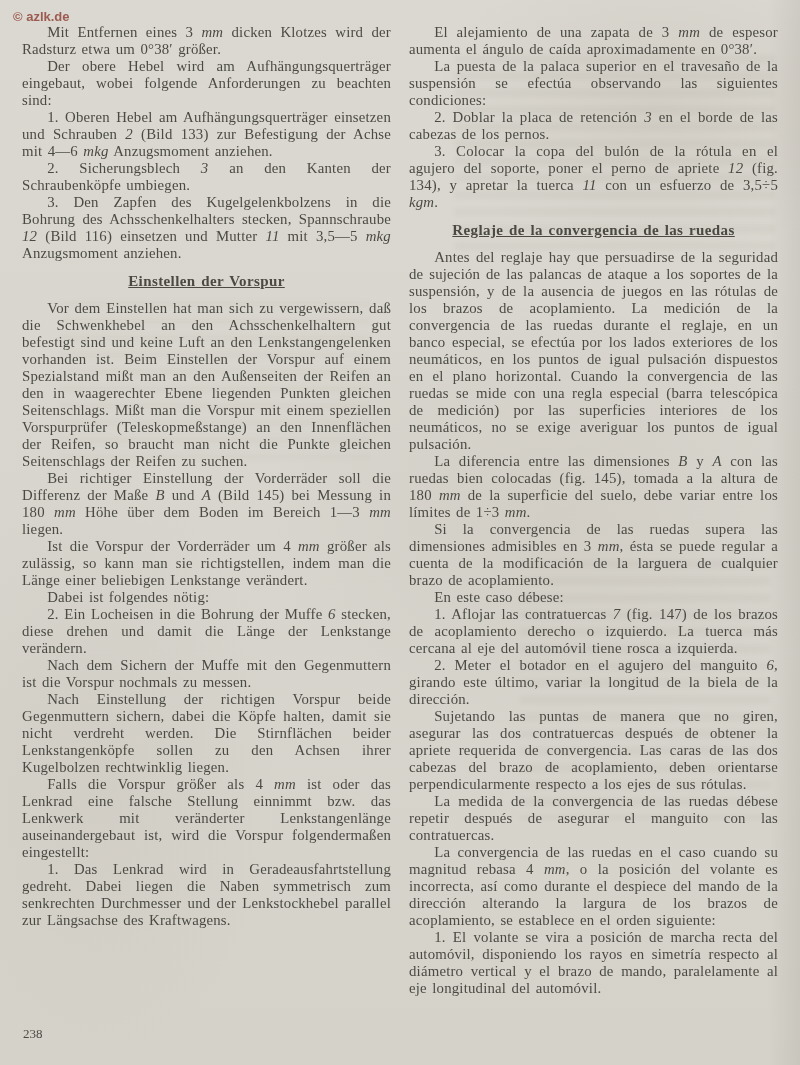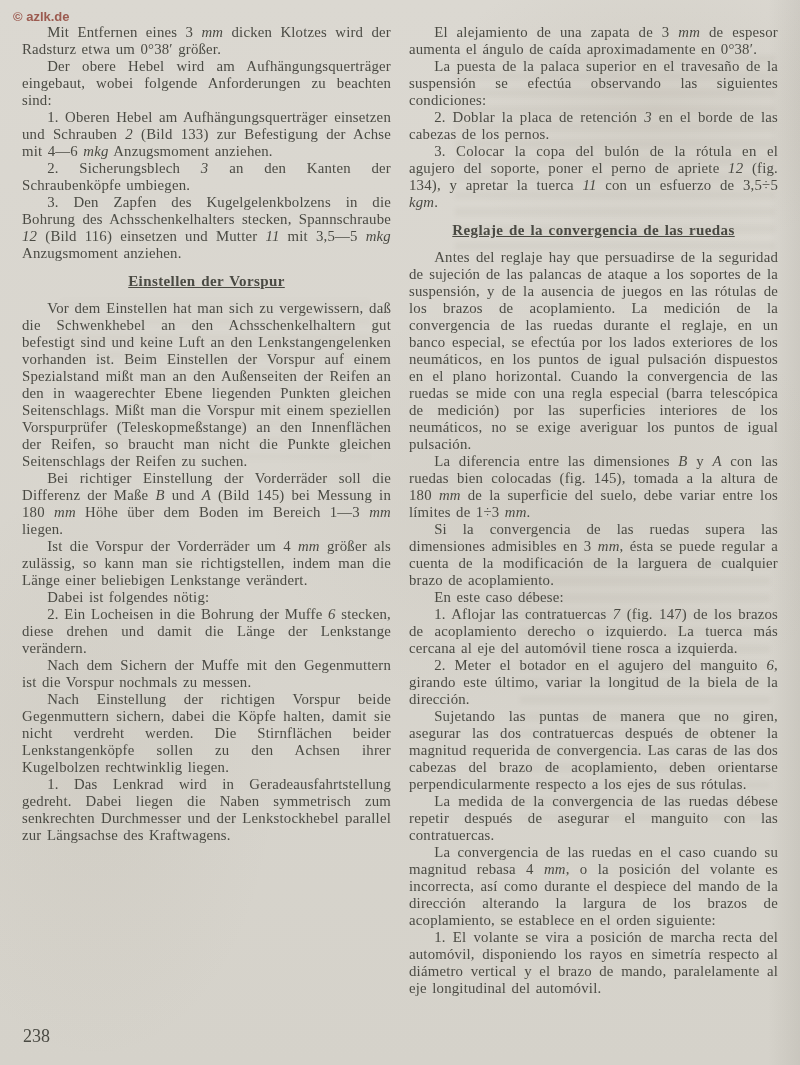--- a/index.html
+++ b/index.html
@@ -28,21 +28,21 @@
     margin:11px 0 10px 0;text-indent:0;letter-spacing:0.4px;text-decoration:underline;
   }
   .it{font-style:italic;}
   .watermark{
     position:absolute;top:9px;left:13px;z-index:3;
     font-family:"Liberation Sans", sans-serif;
     font-size:13px;font-weight:700;color:var(--wm);
   }
   .pageno{
     position:absolute;left:23px;top:1026px;z-index:2;
-    font-size:18px;color:var(--ink);
+    font-size:13px;color:var(--ink);
   }
   .ghost{
     position:absolute;z-index:1;filter:blur(2px);opacity:0.35;
     background:repeating-linear-gradient(180deg,
       rgba(125,117,100,0.16) 0px, rgba(125,117,100,0.16) 8px,
       rgba(0,0,0,0) 8px, rgba(0,0,0,0) 17px);
   }
   .ghost-a{left:455px;top:55px;width:320px;height:200px;}
   .ghost-b{left:520px;top:560px;width:250px;height:260px;}
   .ghost-c{left:60px;top:300px;width:310px;height:160px;opacity:0.22;}
@@ -63,33 +63,34 @@
     <p><span>2. Sicherungsblech </span><span class="it">3</span><span> an den Kanten der Schraubenköpfe umbiegen.</span></p>
     <p><span>3. Den Zapfen des Kugelgelenkbolzens in die Bohrung des Achsschenkelhalters stecken, Spannschraube </span><span class="it">12</span><span> (Bild 116) einsetzen und Mutter </span><span class="it">11</span><span> mit 3,5—5 </span><span class="it">mkg</span><span> Anzugsmoment anziehen.</span></p>
     <h2>Einstellen der Vorspur</h2>
     <p><span>Vor dem Einstellen hat man sich zu vergewissern, daß die Schwenkhebel an den Achsschenkelhaltern gut befestigt sind und keine Luft an den Lenkstangengelenken vorhanden ist. Beim Einstellen der Vorspur auf einem Spezialstand mißt man an den Außenseiten der Reifen an den in waagerechter Ebene liegenden Punkten gleichen Seitenschlags. Mißt man die Vorspur mit einem speziellen Vorspurprüfer (Teleskopmeßstange) an den Innenflächen der Reifen, so braucht man nicht die Punkte gleichen Seitenschlags der Reifen zu suchen.</span></p>
     <p><span>Bei richtiger Einstellung der Vorderräder soll die Differenz der Maße </span><span class="it">B</span><span> und </span><span class="it">A</span><span> (Bild 145) bei Messung in 180 </span><span class="it">mm</span><span> Höhe über dem Boden im Bereich 1—3 </span><span class="it">mm</span><span> liegen.</span></p>
     <p><span>Ist die Vorspur der Vorderräder um 4 </span><span class="it">mm</span><span> größer als zulässig, so kann man sie richtigstellen, indem man die Länge einer beliebigen Lenkstange verändert.</span></p>
     <p><span>Dabei ist folgendes nötig:</span></p>
     <p><span>2. Ein Locheisen in die Bohrung der Muffe </span><span class="it">6</span><span> stecken, diese drehen und damit die Länge der Lenkstange verändern.</span></p>
     <p><span>Nach dem Sichern der Muffe mit den Gegenmuttern ist die Vorspur nochmals zu messen.</span></p>
     <p><span>Nach Einstellung der richtigen Vorspur beide Gegenmuttern sichern, dabei die Köpfe halten, damit sie nicht verdreht werden. Die Stirnflächen beider Lenkstangenköpfe sollen zu den Achsen ihrer Kugelbolzen rechtwinklig liegen.</span></p>
+    <p><span>Falls die Vorspur größer als 4 </span><span class="it">mm</span><span> ist oder das Lenkrad eine falsche Stellung einnimmt bzw. das Lenkwerk mit veränderter Lenkstangenlänge auseinandergebaut ist, wird die Vorspur folgendermaßen eingestellt:</span></p>
     <p><span>1. Das Lenkrad wird in Geradeausfahrtstellung gedreht. Dabei liegen die Naben symmetrisch zum senkrechten Durchmesser und der Lenkstockhebel parallel zur Längsachse des Kraftwagens.</span></p>
   </div>
 <div class="col col-right" id="col-right">
     <p><span>El alejamiento de una zapata de 3 </span><span class="it">mm</span><span> de espesor aumenta el ángulo de caída aproximadamente en 0°38′.</span></p>
     <p><span>La puesta de la palaca superior en el travesaño de la suspensión se efectúa observando las siguientes condiciones:</span></p>
     <p><span>2. Doblar la placa de retención </span><span class="it">3</span><span> en el borde de las cabezas de los pernos.</span></p>
     <p><span>3. Colocar la copa del bulón de la rótula en el agujero del soporte, poner el perno de apriete </span><span class="it">12</span><span> (fig. 134), y apretar la tuerca </span><span class="it">11</span><span> con un esfuerzo de 3,5÷5 </span><span class="it">kgm</span><span>.</span></p>
     <h2>Reglaje de la convergencia de las ruedas</h2>
     <p><span>Antes del reglaje hay que persuadirse de la seguridad de sujeción de las palancas de ataque a los soportes de la suspensión, y de la ausencia de juegos en las rótulas de los brazos de acoplamiento. La medición de la convergencia de las ruedas durante el reglaje, en un banco especial, se efectúa por los lados exteriores de los neumáticos, en los puntos de igual pulsación dispuestos en el plano horizontal. Cuando la convergencia de las ruedas se mide con una regla especial (barra telescópica de medición) por las superficies interiores de los neumáticos, no se exige averiguar los puntos de igual pulsación.</span></p>
     <p><span>La diferencia entre las dimensiones </span><span class="it">B</span><span> y </span><span class="it">A</span><span> con las ruedas bien colocadas (fig. 145), tomada a la altura de 180 </span><span class="it">mm</span><span> de la superficie del suelo, debe variar entre los límites de 1÷3 </span><span class="it">mm</span><span>.</span></p>
     <p><span>Si la convergencia de las ruedas supera las dimensiones admisibles en 3 </span><span class="it">mm</span><span>, ésta se puede regular a cuenta de la modificación de la larguera de cualquier brazo de acoplamiento.</span></p>
     <p><span>En este caso débese:</span></p>
     <p><span>1. Aflojar las contratuercas </span><span class="it">7</span><span> (fig. 147) de los brazos de acoplamiento derecho o izquierdo. La tuerca más cercana al eje del automóvil tiene rosca a izquierda.</span></p>
     <p><span>2. Meter el botador en el agujero del manguito </span><span class="it">6</span><span>, girando este último, variar la longitud de la biela de la dirección.</span></p>
-    <p><span>Sujetando las puntas de manera que no giren, asegurar las dos contratuercas después de obtener la magnitud requerida de convergencia. Las caras de las dos cabezas del brazo de acoplamiento, deben orientarse perpendicularmente respecto a los ejes de sus rótulas.</span></p>
+    <p><span>Sujetando las puntas de manera que no giren, asegurar las dos contratuercas después de obtener la apriete requerida de convergencia. Las caras de las dos cabezas del brazo de acoplamiento, deben orientarse perpendicularmente respecto a los ejes de sus rótulas.</span></p>
     <p><span>La medida de la convergencia de las ruedas débese repetir después de asegurar el manguito con las contratuercas.</span></p>
     <p><span>La convergencia de las ruedas en el caso cuando su magnitud rebasa 4 </span><span class="it">mm</span><span>, o la posición del volante es incorrecta, así como durante el despiece del mando de la dirección alterando la largura de los brazos de acoplamiento, se establece en el orden siguiente:</span></p>
     <p><span>1. El volante se vira a posición de marcha recta del automóvil, disponiendo los rayos en simetría respecto al diámetro vertical y el brazo de mando, paralelamente al eje longitudinal del automóvil.</span></p>
   </div>
 
 <div class="pageno">238</div>
 
 </body></html>

